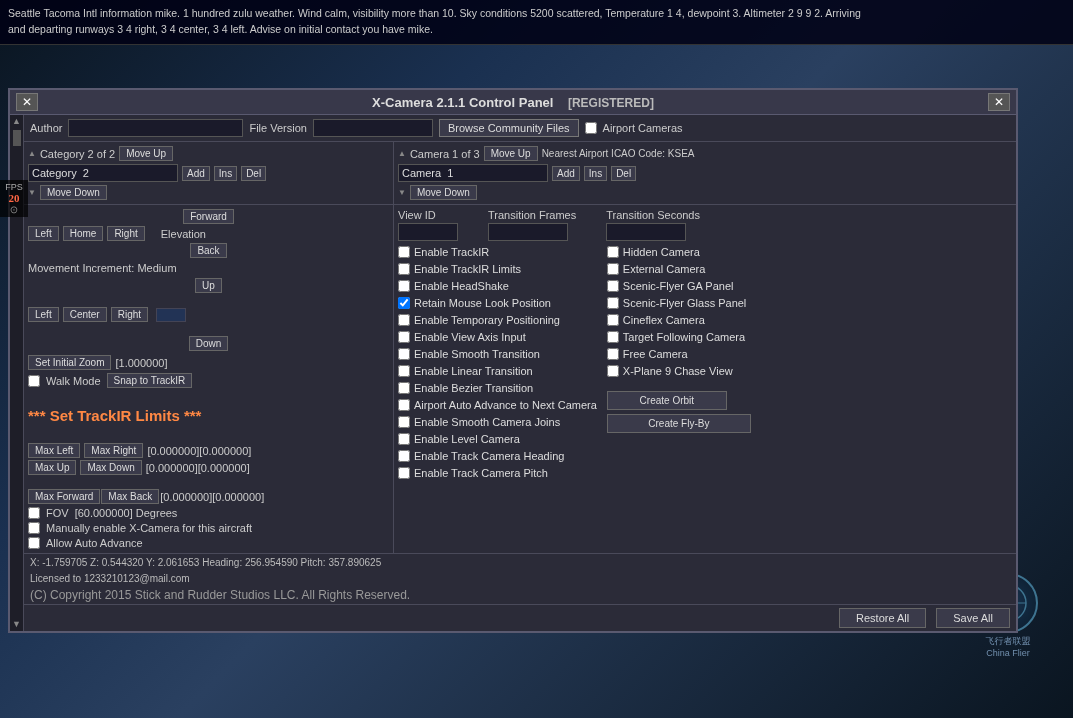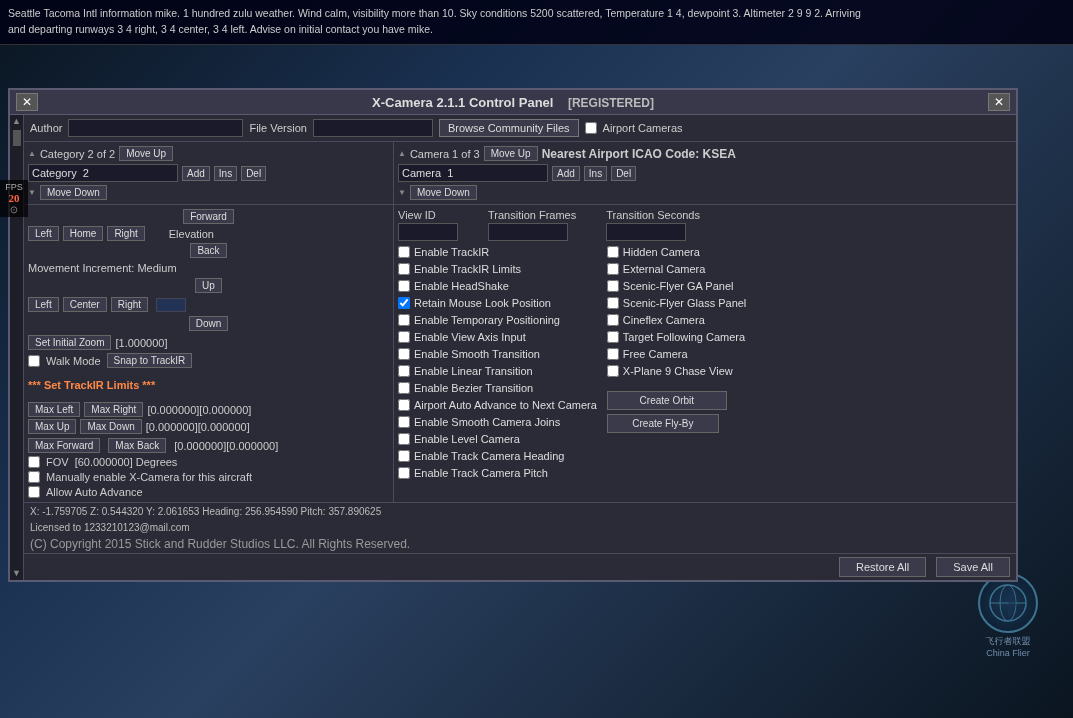--- a/index.html
+++ b/index.html
@@ -130,23 +130,22 @@
       font-size: 11px;
       height: 18px;
     }
 
     .btn-small {
       padding: 1px 4px;
       font-size: 10px;
     }
 
     .nearsest-text {
-      font-size: 12px;
+      font-size: 10px;
       color: #ccc;
-      font-weight: bold;
     }
 
     .panel-outer {
       position: absolute;
       top: 88px;
       left: 8px;
       width: 1010px;
       background: #2b2b38;
       border: 2px solid #5a5a70;
       z-index: 15;
@@ -221,24 +220,24 @@
       border-right: 1px solid #4a4a5a;
       padding: 4px;
     }
 
     .right-pane {
       flex: 1;
       padding: 4px;
     }
 
     .trackir-limits {
-      font-size: 11px;
+      font-size: 15px;
       color: #ff8844;
       font-weight: bold;
-      margin: 11px 0;
+      margin: 19px 0;
     }
 
     .coord-bar {
       border-top: 1px solid #4a4a5a;
       padding: 3px 6px;
       font-size: 10px;
       color: #bbb;
     }
 
     .license-bar {
@@ -394,31 +393,31 @@
         <div class="left-pane">
 
           <div style="display:flex;flex-direction:column;gap:2px;">
             <div style="display:flex;justify-content:center;">
               <button>Forward</button>
             </div>
             <div style="display:flex;align-items:center;gap:4px;">
               <button>Left</button>
               <button>Home</button>
               <button>Right</button>
-              <span class="label" style="margin-left:20px;">Elevation</span>
+              <span class="label" style="margin-left:12px;">Elevation</span>
             </div>
             <div style="display:flex;justify-content:center;">
               <button>Back</button>
             </div>
           </div>
           <div style="margin-top:4px;">
             <span class="label">Movement Increment: Medium</span>
           </div>
 
-          <div style="display:flex;flex-direction:column;gap:4px;margin-top:4px;">
+          <div style="display:flex;flex-direction:column;gap:14px;margin-top:4px;">
             <div style="display:flex;justify-content:center;">
               <button>Up</button>
             </div>
             <div style="display:flex;align-items:center;gap:4px;">
               <button>Left</button>
               <button>Center</button>
               <button>Right</button>
               <div style="width:30px;height:14px;background:#223355;border:1px solid #445;margin-left:4px;"></div>
             </div>
             <div style="display:flex;justify-content:center;">
@@ -442,21 +441,21 @@
             <div style="display:flex;align-items:center;gap:4px;margin-top:2px;">
               <button>Max Left</button>
               <button>Max Right</button>
               <span class="label">[0.000000][0.000000]</span>
             </div>
             <div style="display:flex;align-items:center;gap:4px;margin-top:2px;">
               <button>Max Up</button>
               <button>Max Down</button>
               <span class="label">[0.000000][0.000000]</span>
             </div>
-            <div style="display:flex;align-items:center;gap:8px;margin-top:4px;">
+            <div style="display:flex;align-items:center;gap:1px;margin-top:14px;">
               <button>Max Forward</button>
               <button>Max Back</button>
               <span class="label">[0.000000][0.000000]</span>
             </div>
           </div>
 
 
           <div style="display:flex;align-items:center;gap:6px;margin-top:3px;">
             <input type="checkbox" style="">
             <span class="label">FOV</span>
@@ -581,21 +580,21 @@
                 <input type="checkbox" style="">
                 <span>Free Camera</span>
               </div>
               <div class="checkbox-row">
                 <input type="checkbox" style="">
                 <span>X-Plane 9 Chase View</span>
               </div>
 
               <div style="margin-top:10px;display:flex;flex-direction:column;gap:4px;">
                 <button style="width:120px;padding:3px;">Create Orbit</button>
-                <button style="width:112px;padding:3px;">Create Fly-By</button>
+                <button style="width:144px;padding:3px;">Create Fly-By</button>
               </div>
             </div>
           </div>
 
         </div>
       </div>
 
       <div class="coord-bar">
         <span>X: -1.759705 Z: 0.544320 Y: 2.061653 Heading: 256.954590 Pitch: 357.890625</span>
       </div>

